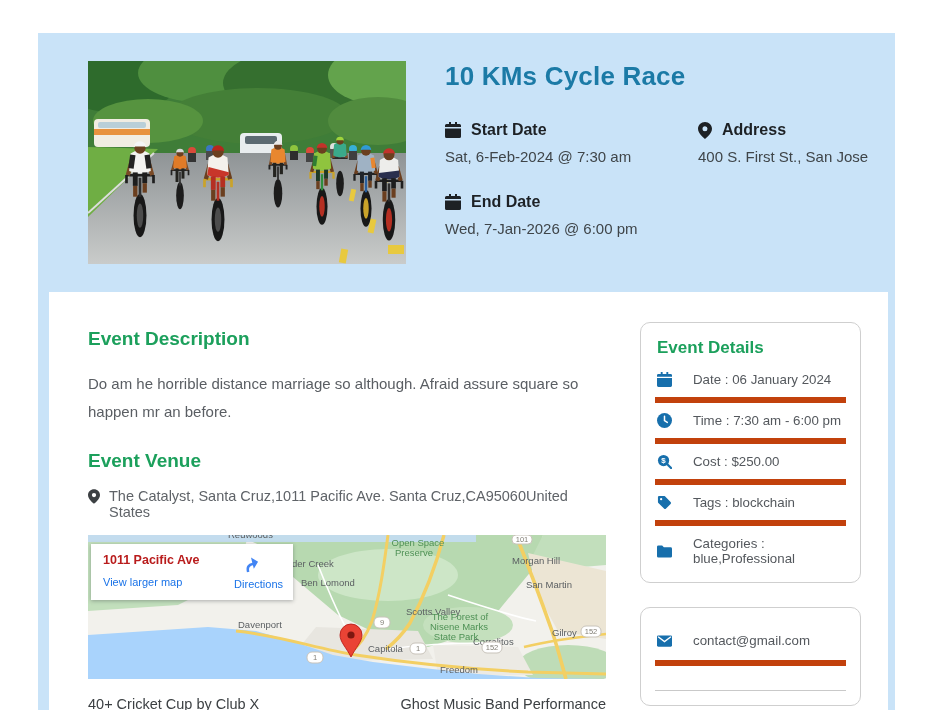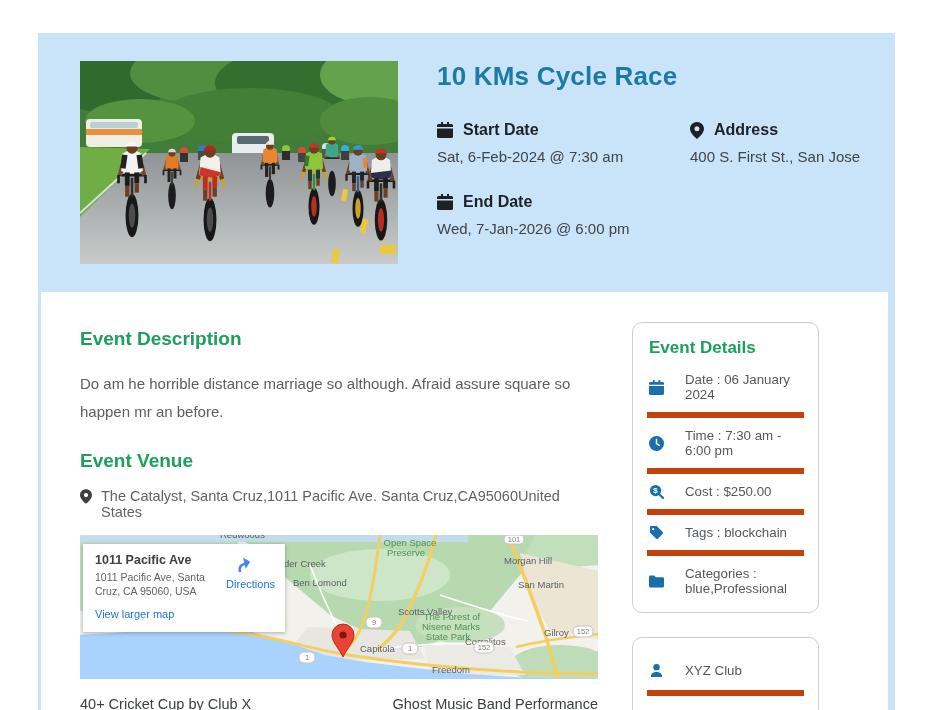--- a/index.html
+++ b/index.html
@@ -2,21 +2,21 @@
 <html><head>
 <meta charset="utf-8">
 <style>
   * { box-sizing: border-box; margin: 0; padding: 0; }
   html, body { width: 930px; height: 710px; overflow: hidden; background: #ffffff;
     font-family: "Liberation Sans", sans-serif; }
   .page { position: relative; width: 930px; height: 710px; background: #fff; }
 
   
   .event-container { position: absolute; left: 38px; top: 33px; width: 857px; height: 677px;
-    background: #c9e3f8; display: flex; flex-direction: column; }
+    background: #c9e3f8; display: flex; flex-direction: column; padding-left: 8px; }
 
   
   .hero-header { height: 259px; display: flex; padding: 28px 0 0 42px; flex: none; }
   .hero-image { width: 318px; height: 203px; flex: none; display: block; }
   .header-info { margin-left: 39px; flex: 1; }
   .event-title { font-size: 26px; font-weight: 700; color: #1b7aa6; letter-spacing: .2px;
     margin: 0 0 29px 0; line-height: 1.2; }
   .date-grid { display: grid; grid-template-columns: 253px auto; }
   .label-row { display: flex; align-items: center; gap: 10px; font-size: 16px;
     font-weight: 700; color: #1d2125; }
@@ -34,33 +34,33 @@
   .h-venue { margin: 0 0 16px 0; }
   .venue-row { display: flex; align-items: flex-start; gap: 9px; font-size: 14.5px;
     color: #5f6368; margin-bottom: 15px; }
   .venue-row svg { flex: none; margin-top: 1px; }
 
   
   .map-wrap { position: relative; width: 518px; height: 144px; overflow: hidden; background: #f2f1ec; }
   .map-wrap svg.mapsvg { display: block; }
   .map-info-card { position: absolute; left: 3px; top: 9px; width: 202px; background: #fff;
     padding: 9px 12px 10px 12px; box-shadow: 0 1px 4px rgba(60,64,67,.4); }
-  .mic-title { font-size: 12.5px; font-weight: 700; color: #404040; }
+  .mic-title { font-size: 12.5px; font-weight: 700; color: #b91c1c; }
   .mic-addr { font-size: 10.5px; color: #5f6368; line-height: 1.4; margin-top: 3px; width: 135px; }
   .mic-link { font-size: 11px; color: #1a73e8; margin-top: 9px; display: inline-block; cursor: pointer; }
   .mic-directions { position: absolute; right: 10px; top: 11px; width: 62px; text-align: right;
     color: #1a73e8; font-size: 11px; cursor: pointer; }
   .mic-directions svg { display: block; margin: 0 auto 3px auto; }
 
   .footer-links { display: flex; justify-content: space-between; margin-top: 17px;
     font-size: 14.5px; color: #3c4043; }
   .footer-links span { cursor: pointer; }
 
   
-  .right-col { width: 187px; flex: none; }
+  .right-col { width: 221px; flex: none; }
   .side-card { border: 1px solid #cfcfcf; border-radius: 10px; background: #fff;
     padding: 13px 14px 6px 14px; }
   .side-card h3 { font-size: 17px; font-weight: 700; color: #1ca05c; margin: 2px 0 4px 2px; }
   .s-row { display: flex; align-items: center; gap: 21px; padding: 10px 2px; font-size: 13.3px;
     color: #54585d; }
   .s-row svg { flex: none; }
   .s-row + .s-row { border-top: 6px solid #c2410c; }
   .org-card { margin-top: 24px; padding-bottom: 14px; }
   .org-card .s-row { padding: 12px 2px; }
   .org-card .s-row:last-child { border-bottom: 1px solid #c9c9c9; }
@@ -371,21 +371,20 @@
             </g>
 
             <g>
               <path d="M263,122 C258,112 252,107 252,100 a11,11 0 0122,0 c0,7 -6,12 -11,22 z" fill="#ea4335" stroke="#b31412" stroke-width="0.8"></path>
               <circle cx="263" cy="100" r="3.6" fill="#7e1710"></circle>
             </g>
           </svg>
 
           <div class="map-info-card">
             <div class="mic-title">1011 Pacific Ave</div>
-            <div class="mic-addr">1011 Pacific Ave, Santa Cruz, CA 95060, USA</div>
             <span class="mic-link">View larger map</span>
             <div class="mic-directions">
               <svg width="20" height="20" viewBox="0 0 24 24">
                 <path fill="#4285f4" d="M13 3l7 7-7 7v-4.5c-4 0-6 1.5-6 6.5H4c0-7 3.5-9.5 9-9.5V3z" transform="rotate(-14 12 12)"></path>
               </svg>
               <span>Directions</span>
             </div>
           </div>
         </div>
 
@@ -430,27 +429,20 @@
           <div class="s-row">
             <svg width="15" height="13" viewBox="0 0 16 13">
               <path fill="#176fac" d="M0 1.5A1.5 1.5 0 011.5 0h4l1.8 2h7.2A1.5 1.5 0 0116 3.5v8a1.5 1.5 0 01-1.5 1.5h-13A1.5 1.5 0 010 11.5v-10z"></path>
             </svg>
             <span>Categories : blue,Professional</span>
           </div>
         </div>
 
         <div class="side-card org-card">
           <div class="s-row">
-            <svg width="15" height="15" viewBox="0 0 16 16">
-              <circle cx="8" cy="4.4" r="3.4" fill="#176fac"></circle>
-              <path fill="#176fac" d="M2 14.6c0-3.3 2.7-5 6-5s6 1.7 6 5v.4H2v-.4z"></path>
-            </svg>
-            <span>XYZ Club</span>
-          </div>
-          <div class="s-row">
             <svg width="15" height="12" viewBox="0 0 16 12">
               <rect x="0" y="0" width="16" height="12" rx="1.4" fill="#176fac"></rect>
               <path d="M1.2 1.5L8 6.6l6.8-5.1" fill="none" stroke="#fff" stroke-width="1.4"></path>
             </svg>
             <span>contact@gmail.com</span>
           </div>
           <div class="s-row">
             
             
           </div>

